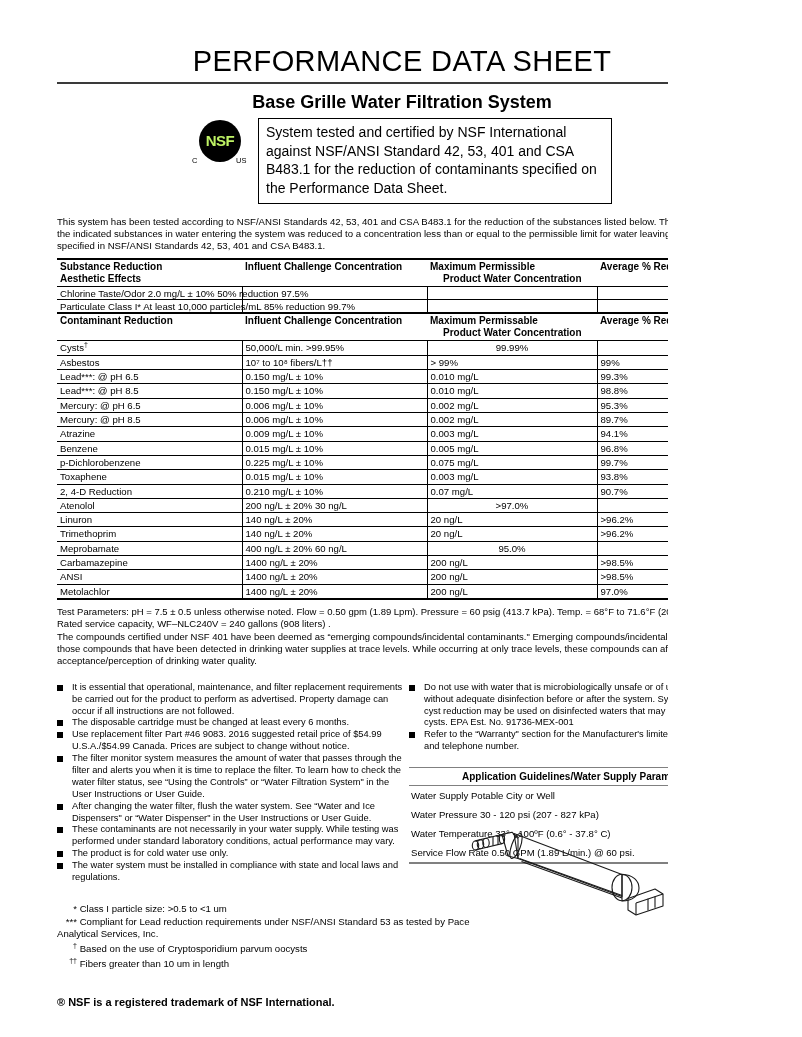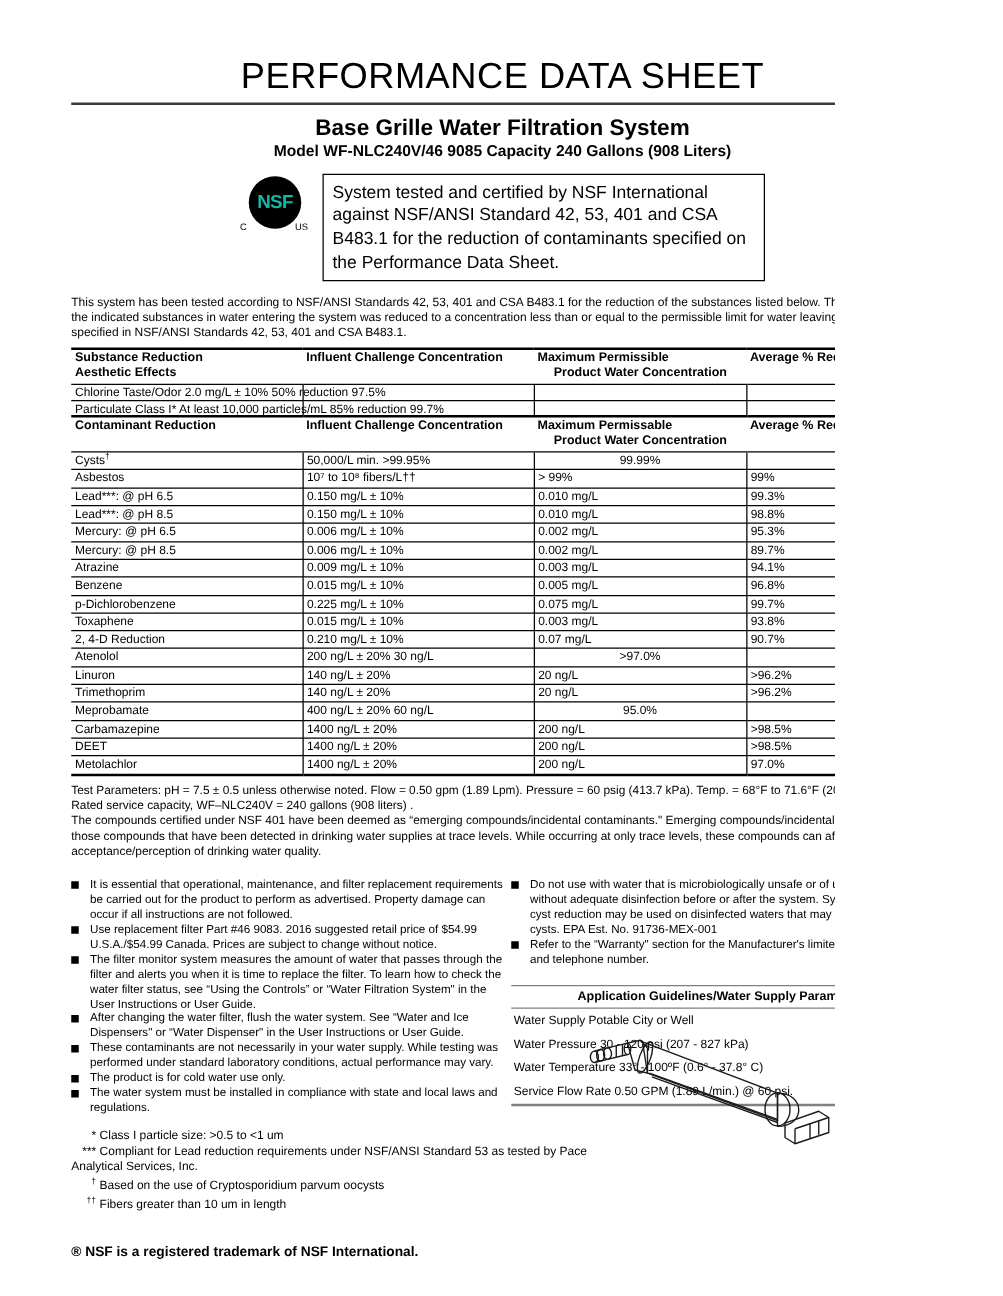--- a/index.html
+++ b/index.html
@@ -70,21 +70,21 @@
     height: 56px;
     margin-right: 10px;
     flex: none;
   }
   .nsf-circle {
     position: absolute;
     left: 7px; top: 2px;
     width: 42px; height: 42px;
     border-radius: 50%;
     background: #000;
-    color: #14b8a6;
+    color: #bef264;
     font-weight: bold;
     font-size: 15px;
     letter-spacing: -0.5px;
     display: flex;
     align-items: center;
     justify-content: center;
     font-family: "Liberation Sans", sans-serif;
   }
   .nsf-c {
     position: absolute;
@@ -266,21 +266,20 @@
 </head>
 <body>
 
 <div class="page">
 
   <div class="sheet">
 
     <h1 class="doc-title">PERFORMANCE DATA SHEET</h1>
     <div class="title-rule"></div>
     <div class="subtitle-1">Base Grille Water Filtration System</div>
-    <div class="subtitle-2">Model WF-NLC240V/46 9085 Capacity 240 Gallons (908 Liters)</div>
 
     <div class="cert-row">
       <div class="nsf-mark">
         <div class="nsf-circle">NSF</div>
         <span class="nsf-c">C</span>
         <span class="nsf-us">US</span>
       </div>
       <div class="cert-box">
         <p>System tested and certified by NSF International against NSF/ANSI Standard 42, 53, 401 and CSA B483.1 for the reduction of contaminants specified on the Performance Data Sheet.</p>
       </div>
@@ -450,21 +449,21 @@
             <td class="ctr">95.0%</td>
             <td></td>
           </tr>
           <tr class="data-row">
             <td>Carbamazepine</td>
             <td>1400 ng/L ± 20%</td>
             <td>200 ng/L</td>
             <td>&gt;98.5%</td>
           </tr>
           <tr class="data-row">
-            <td>DEET</td>
+            <td>ANSI</td>
             <td>1400 ng/L ± 20%</td>
             <td>200 ng/L</td>
             <td>&gt;98.5%</td>
           </tr>
           <tr class="data-row last-row">
             <td>Metolachlor</td>
             <td>1400 ng/L ± 20%</td>
             <td>200 ng/L</td>
             <td>97.0%</td>
           </tr>
@@ -473,20 +472,21 @@
 
     <div class="params">
       <p>Test Parameters: pH = 7.5 ± 0.5 unless otherwise noted. Flow = 0.50 gpm (1.89 Lpm). Pressure = 60 psig (413.7 kPa). Temp. = 68°F to 71.6°F (20°C to 22°C). Rated service capacity, WF–NLC240V = 240 gallons (908 liters) .</p>
       <p>The compounds certified under NSF 401 have been deemed as “emerging compounds/incidental contaminants." Emerging compounds/incidental contaminants are those compounds that have been detected in drinking water supplies at trace levels. While occurring at only trace levels, these compounds can affect the public acceptance/perception of drinking water quality.</p>
     </div>
 
     <div class="cols">
       <div class="col-left">
         <ul class="blist" id="bullets-left">
             <li>It is essential that operational, maintenance, and filter replacement requirements be carried out for the product to perform as advertised. Property damage can occur if all instructions are not followed.</li>
+            <li>The disposable cartridge must be changed at least every 6 months.</li>
             <li>Use replacement filter Part #46 9083. 2016 suggested retail price of $54.99 U.S.A./$54.99 Canada. Prices are subject to change without notice.</li>
             <li>The filter monitor system measures the amount of water that passes through the filter and alerts you when it is time to replace the filter. To learn how to check the water filter status, see “Using the Controls” or “Water Filtration System" in the User Instructions or User Guide.</li>
             <li>After changing the water filter, flush the water system. See “Water and Ice Dispensers" or “Water Dispenser" in the User Instructions or User Guide.</li>
             <li>These contaminants are not necessarily in your water supply. While testing was performed under standard laboratory conditions, actual performance may vary.</li>
             <li>The product is for cold water use only.</li>
             <li>The water system must be installed in compliance with state and local laws and regulations.</li>
           </ul>
       </div>
       <div class="col-right">
         <ul class="blist" id="bullets-right">

